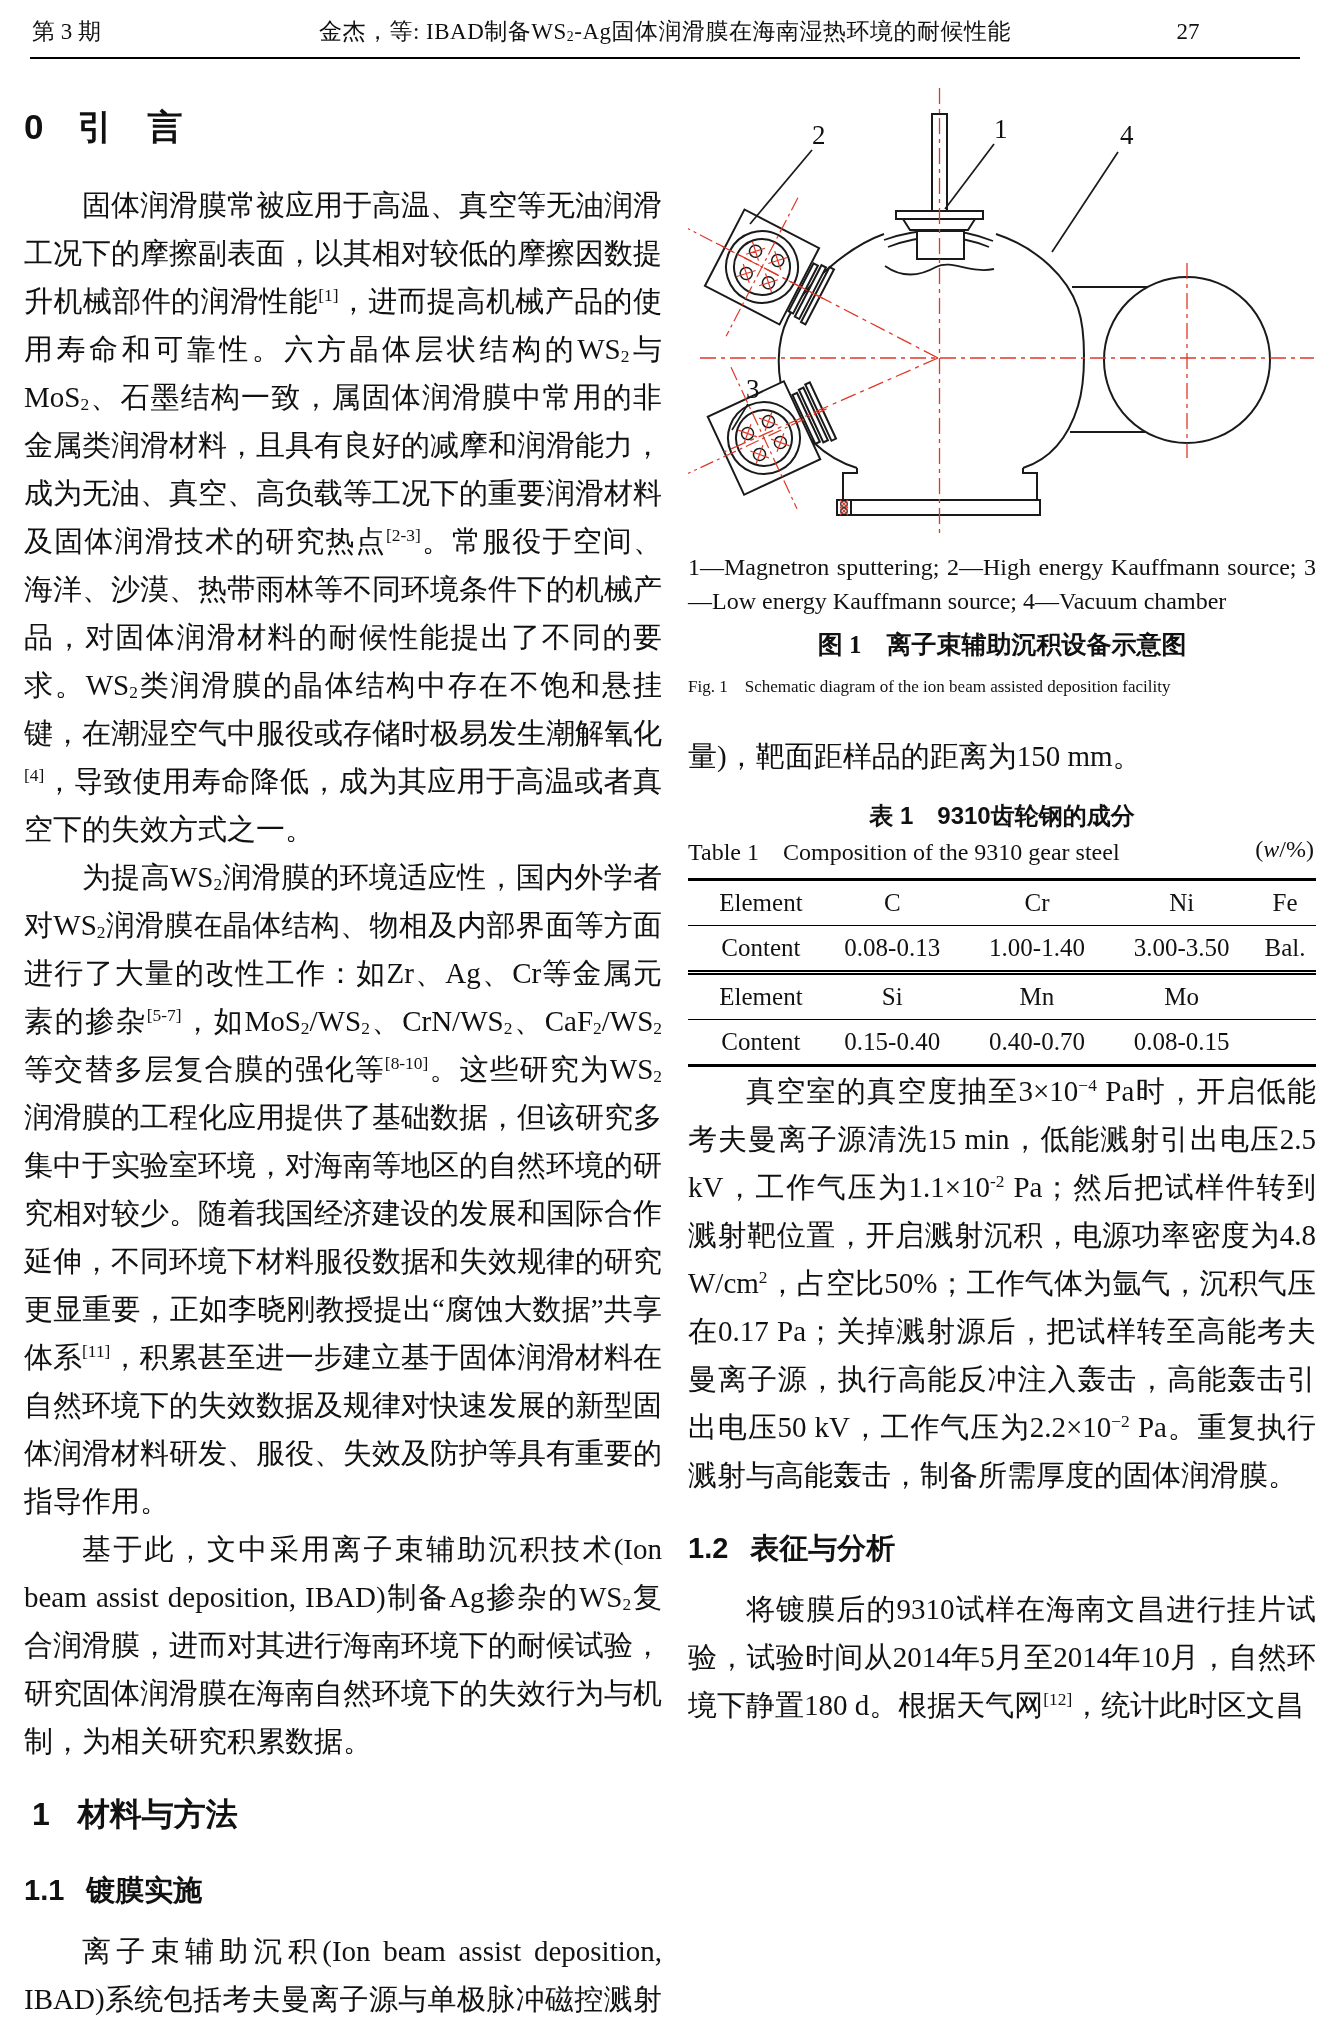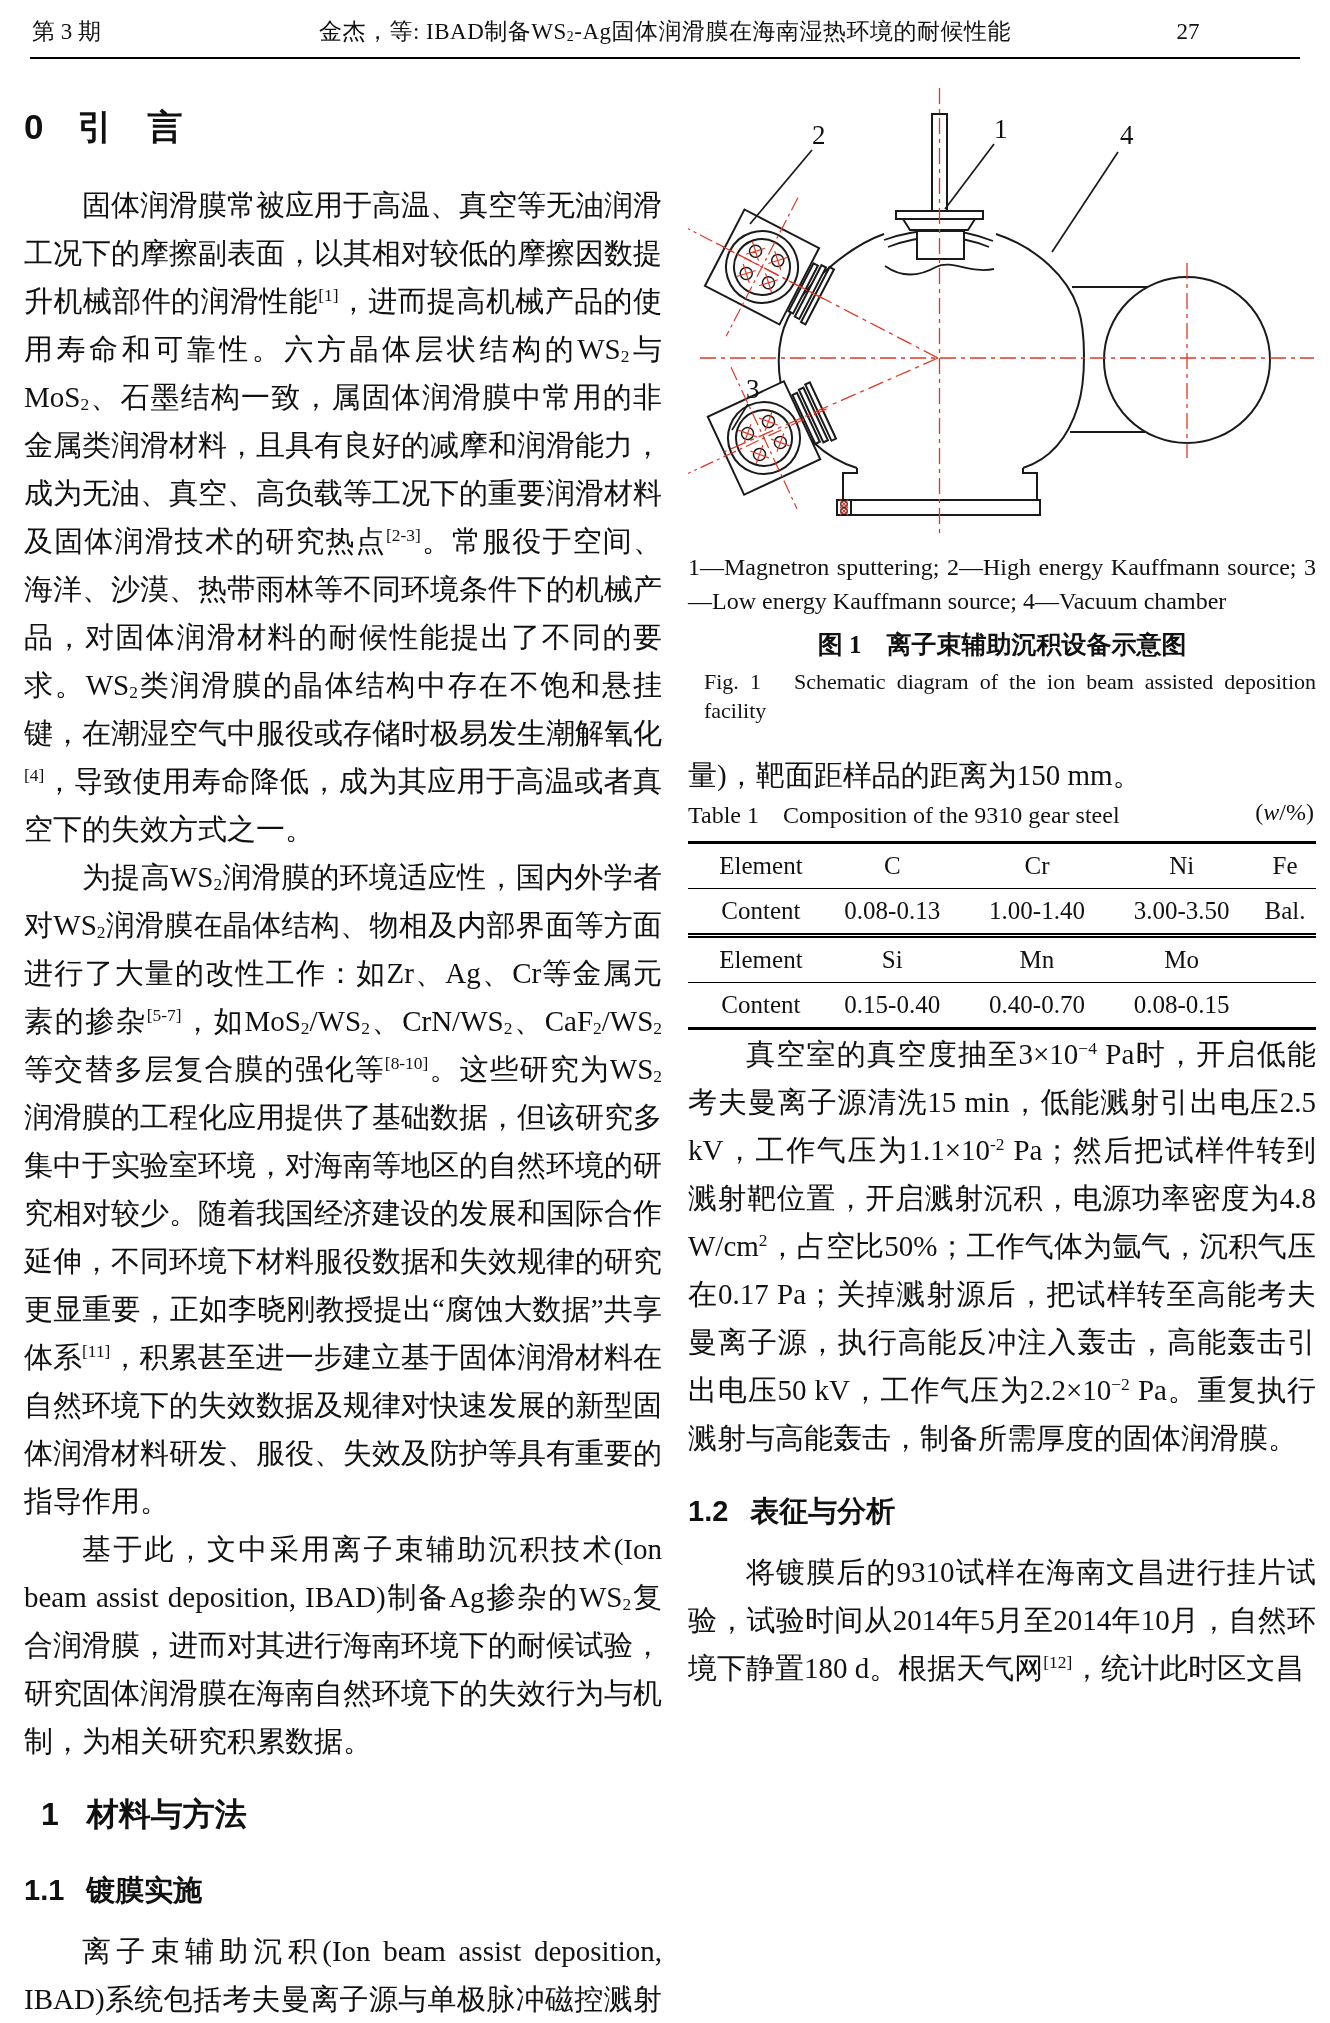--- a/index.html
+++ b/index.html
@@ -14,27 +14,27 @@
   .hdr-rule{position:absolute;top:57px;left:30px;right:30px;border-top:2.5px solid #000;}
   .col{position:absolute;}
   .col-left{left:24px;top:90px;width:638px;}
   .col-right{left:688px;top:80px;width:628px;}
   p.body{font-size:29px;line-height:48px;text-align:justify;margin:0;text-indent:2em;}
   p.body.noindent{text-indent:0;}
   sup{font-size:0.60em;line-height:0;vertical-align:0.55em;}
   sub{font-size:0.60em;line-height:0;vertical-align:-0.18em;}
   h1.sec{font-family:"Liberation Sans","DejaVu Sans",sans-serif;font-weight:bold;font-size:35px;margin:14px 0 30px 0;}
   h1.sec .num{margin-right:34px;}
-  h2.sec{font-family:"Liberation Sans","DejaVu Sans",sans-serif;font-weight:bold;font-size:32px;margin:28px 0 34px 17px;}
+  h2.sec{font-family:"Liberation Sans","DejaVu Sans",sans-serif;font-weight:bold;font-size:32px;margin:28px 0 34px 8px;}
   h2.sec .num{margin-right:28px;}
   h3.sec{font-family:"Liberation Sans","DejaVu Sans",sans-serif;font-weight:bold;font-size:29px;margin:30px 0 16px 0;}
   h3.sec .num{margin-right:22px;}
   .fig-legend{font-size:24px;line-height:34px;text-align:justify;margin:4px 0 0 0;}
   .fig-cap-cn{font-size:25px;font-weight:bold;text-align:center;margin:10px 0 6px 0;}
-  .fig-cap-en{font-size:22px;line-height:29px;text-align:justify;margin:0 0 26px 16px;}
+  .fig-cap-en{font-size:17px;line-height:39px;text-align:justify;margin:0 0 26px 0;}
   .tbl-cap-cn{font-family:"Liberation Sans","DejaVu Sans",sans-serif;font-size:24px;font-weight:bold;text-align:center;margin:20px 0 4px 0;}
   .tbl-cap-en{font-size:24px;position:relative;margin:0 0 10px 0;}
   .tbl-cap-en .unit{position:absolute;right:2px;top:0;}
   table.comp{width:100%;border-collapse:collapse;border-top:3px solid #000;border-bottom:3px solid #000;font-size:25px;}
   table.comp td{height:44px;text-align:center;padding:0;}
   table.comp td:first-child{text-align:center;padding-left:14px;width:21%;}
   table.comp tr.r1 td{border-bottom:1.5px solid #000;}
   table.comp tr.r2 td{border-bottom:5px double #000;}
   table.comp tr.r3 td{border-bottom:1.5px solid #000;}
   .p7{margin-top:26px;}
@@ -157,20 +157,21 @@
     <text x="432" y="64" font-size="27" fill="#111">4</text>
   </svg>
 
   <p class="fig-legend">1—Magnetron sputtering; 2—High energy Kauffmann source; 3—Low energy Kauffmann source; 4—Vacuum chamber</p>
   <p class="fig-cap-cn">图 1　离子束辅助沉积设备示意图</p>
   <p class="fig-cap-en">Fig. 1　Schematic diagram of the ion beam assisted deposition facility</p>
 
   <p class="body noindent">量)，靶面距样品的距离为150 mm。</p>
 
   <div>
+    <p class="tbl-cap-cn">表 1　9310齿轮钢的成分</p>
     <p class="tbl-cap-en"><span>Table 1　Composition of the 9310 gear steel</span><span class="unit">(<i>w</i>/%)</span></p>
     <table class="comp">
       <tbody>
           <tr class="r1">
         <td>Element</td>
         <td>C</td>
         <td>Cr</td>
         <td>Ni</td>
         <td>Fe</td>
       </tr>

